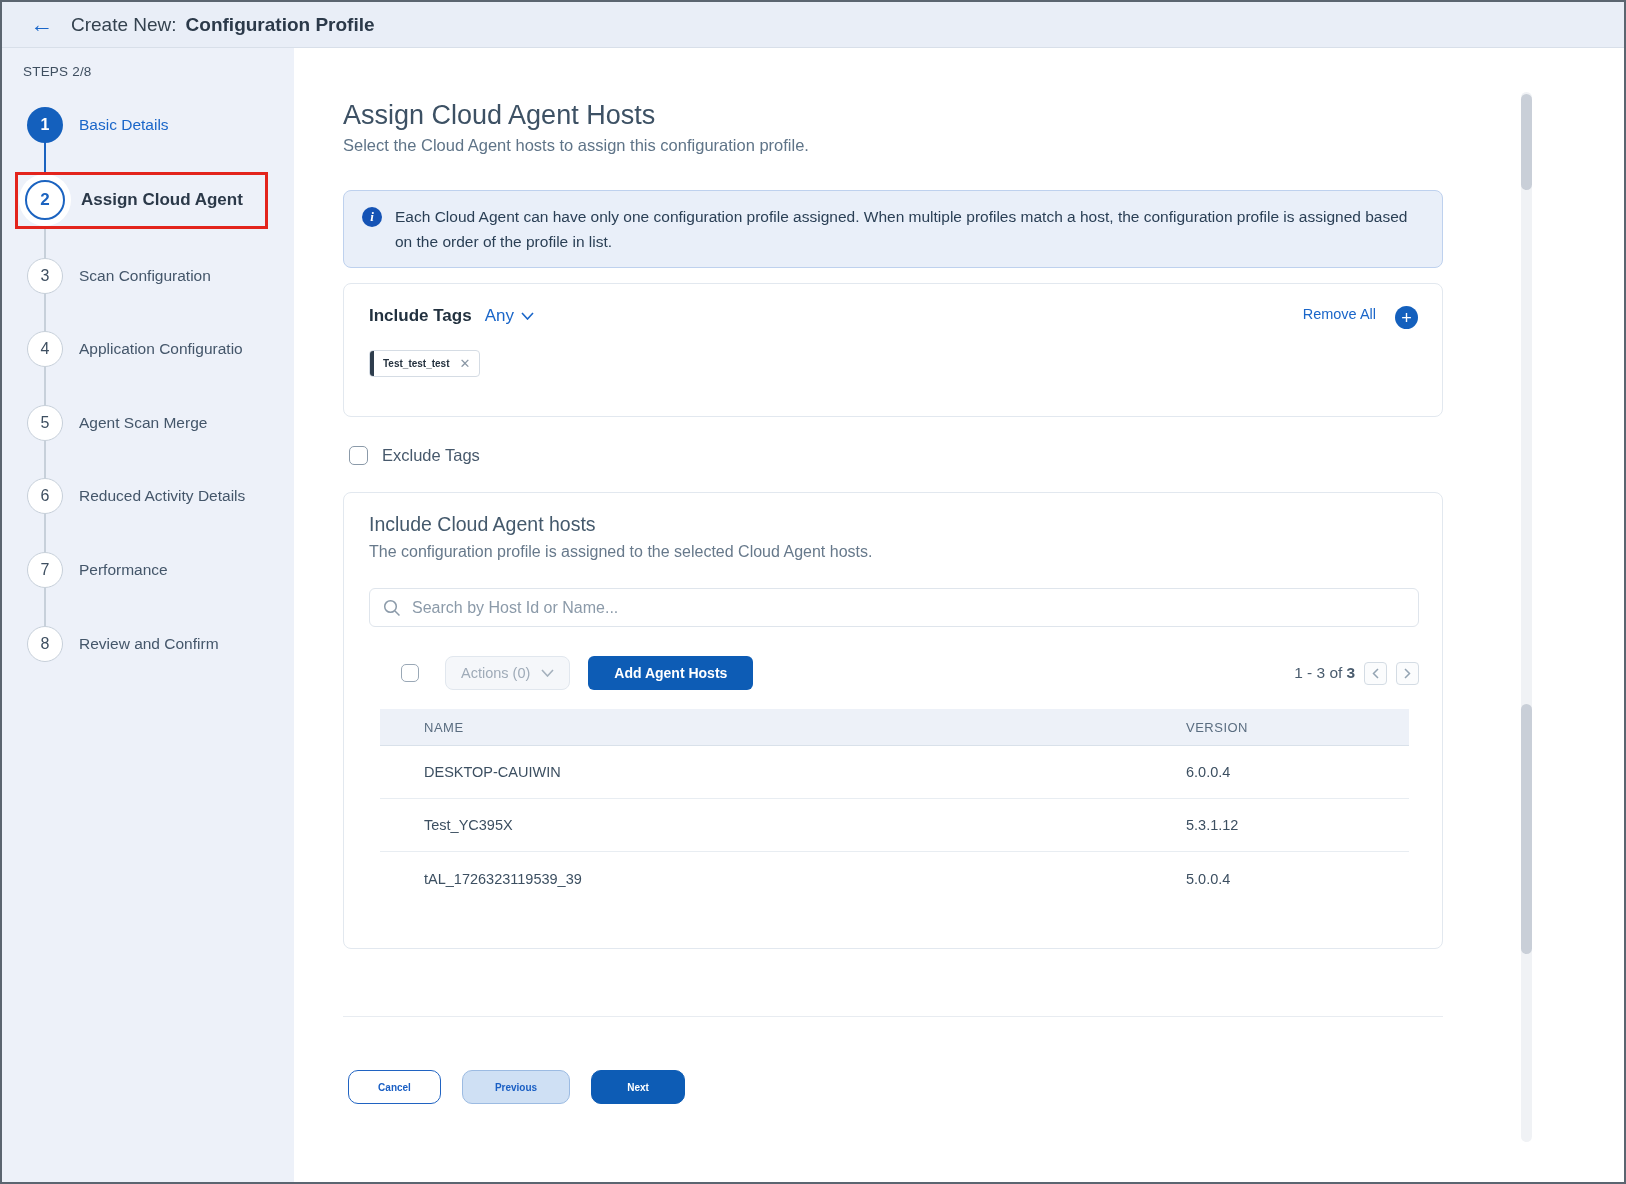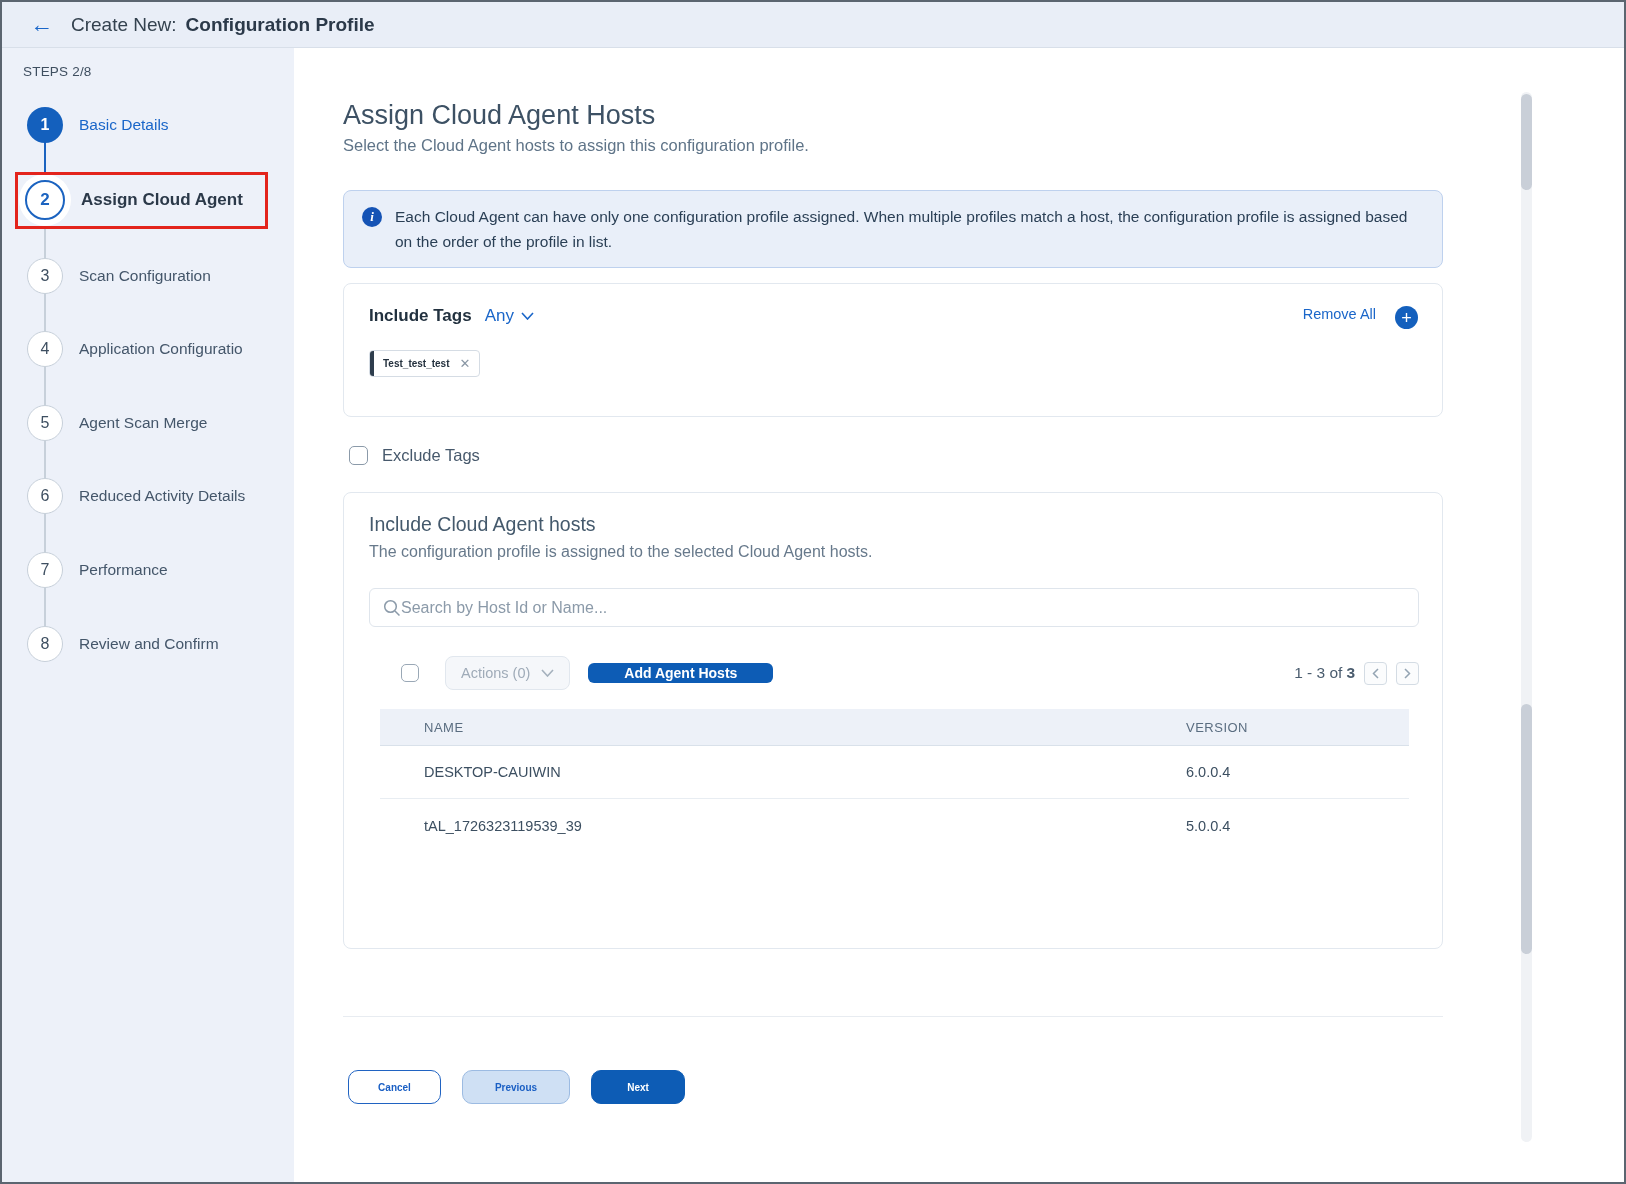--- a/index.html
+++ b/index.html
@@ -67,32 +67,32 @@
   .checkbox { width:19px; height:19px; border:1.6px solid #8b9aa9; border-radius:5px; background:#fff;
               cursor:pointer; flex:none; }
   .exclude-label { font-size:16.5px; color:#47596c; }
 
   .hosts-card { position:absolute; left:49px; top:444px; width:1100px; height:457px;
                 background:#fff; border:1px solid #e2e8ef; border-radius:8px; }
   .hosts-title { position:absolute; left:25px; top:20px; font-size:19.5px; color:#44596c; }
   .hosts-sub   { position:absolute; left:25px; top:50px; font-size:16px; color:#67798b; }
   .search-box { position:absolute; left:25px; top:95px; width:1050px; height:39px;
                 border:1px solid #dfe5ec; border-radius:6px; display:flex; align-items:center;
-                padding-left:13px; background:#fff; }
+                padding-left:13px; gap:11px; background:#fff; }
   .search-box input { border:none; outline:none; flex:1; font-size:16px; color:#3c4f61;
                       font-family:inherit; background:transparent; }
   .search-box input::placeholder { color:#8b9aa9; }
 
   .toolbar { position:absolute; left:57px; top:162px; width:1018px; height:36px;
              display:flex; align-items:center; }
   .cb-sm { width:18px; height:18px; border:1.6px solid #9aa8b6; border-radius:5px; background:#fff; cursor:pointer; }
   .actions-btn { margin-left:26px; height:34px; padding:0 15px; background:#f5f7fa;
                  border:1px solid #e1e7ee; border-radius:8px; color:#9fabb8; font-size:14.5px;
                  display:flex; align-items:center; gap:11px; font-family:inherit; cursor:default; }
-  .add-btn { margin-left:18px; height:20px; padding:0 36px; background:#0d5cb5; color:#fff;
+  .add-btn { margin-left:18px; height:34px; padding:0 26px; background:#0d5cb5; color:#fff;
              border:none; border-radius:6px; font-size:14px; font-weight:700; font-family:inherit; cursor:pointer; }
   .pag-text { font-size:15.5px; color:#4a5c6e; }
   .pag-total { font-weight:700; margin-left:4px; }
   .pag-btn { width:23px; height:23px; border:1px solid #d4dce4; border-radius:4px; background:#fbfcfd;
              color:#94a4b3; display:flex; align-items:center; justify-content:center; margin-left:9px;
              cursor:pointer; padding:0; }
 
   .table { position:absolute; left:36px; top:216px; width:1029px; }
   .thead { height:37px; background:#edf1f8; display:flex; align-items:center;
            border-bottom:1px solid #d9e1ea; }
@@ -246,20 +246,24 @@
       <div class="table">
         <div class="thead">
           <div class="th col-name">NAME</div>
           <div class="th">VERSION</div>
         </div>
         <div class="trow">
           <div class="col-name">DESKTOP-CAUIWIN</div>
           <div>6.0.0.4</div>
         </div>
         <div class="trow">
+          <div class="col-name">Test_YC395X</div>
+          <div>5.3.1.12</div>
+        </div>
+        <div class="trow">
           <div class="col-name">tAL_1726323119539_39</div>
           <div>5.0.0.4</div>
         </div>
       </div>
     </div>
 
     <div class="footer-divider"></div>
 
     <div class="footer">
       <button class="btn btn-cancel">Cancel</button>

